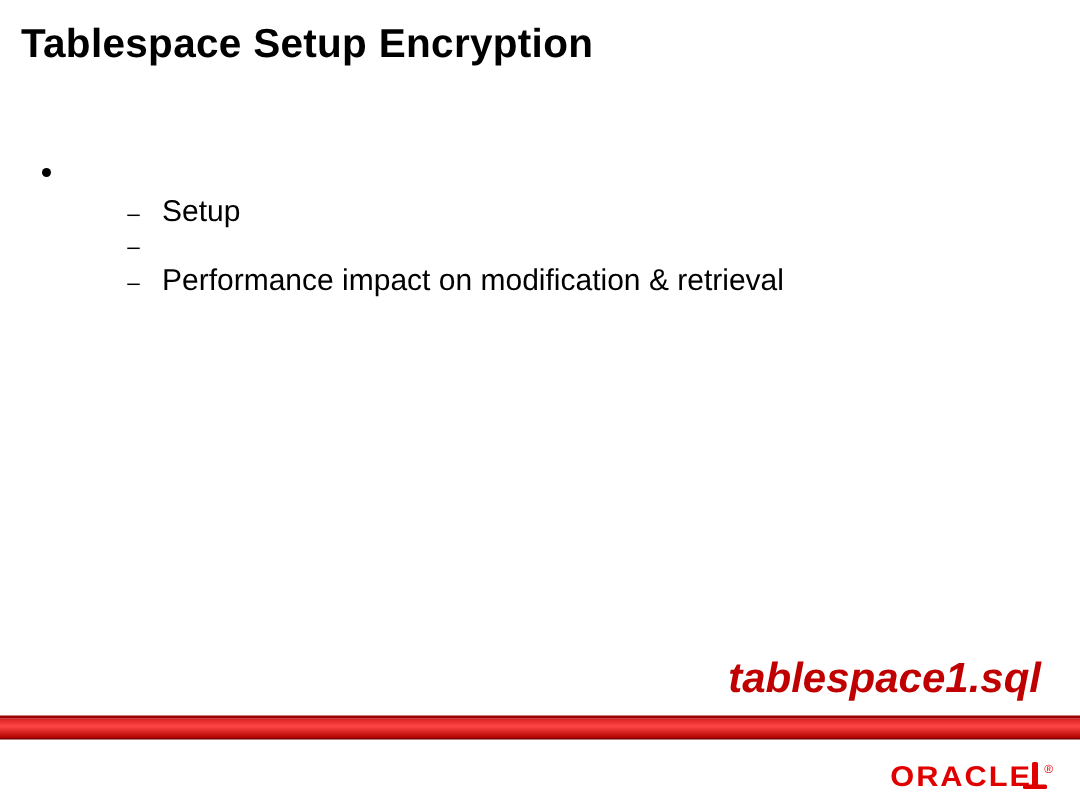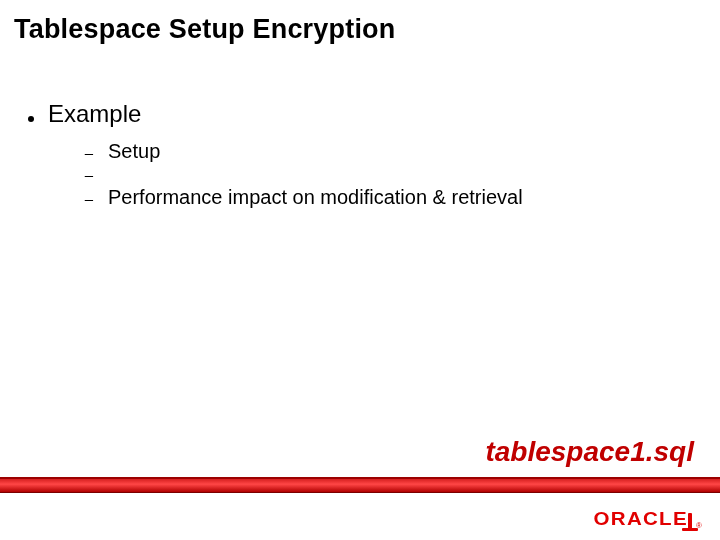--- a/index.html
+++ b/index.html
@@ -11,37 +11,36 @@
     .bullet-dot { width: 6px; height: 6px; background: #000; border-radius: 50%; margin-right: 14px; margin-top: 12px; flex-shrink: 0; }
     .bullet-text { font-size: 24px; }
     .subitems { margin-left: 56px; margin-top: 4px; }
     .sub-row { display: flex; align-items: baseline; margin-bottom: 3px; }
     .dash { font-size: 15px; margin-right: 14px; width: 10px; text-align: center; flex-shrink: 0; }
     .sub-text { font-size: 20px; }
     .footer-label { position: absolute; right: 26px; bottom: 72px; font-size: 28px; font-weight: bold; font-style: italic; color: #c00000; }
     .red-bar { position: absolute; left: 0; right: 0; bottom: 48px; height: 13px; background: linear-gradient(to bottom, #d62020 0%, #ff4646 40%, #b00000 100%); }
     .red-bar::before { content: ""; position: absolute; top: -2px; left: 0; right: 0; height: 2px; background: #9c0000; }
     .red-bar::after { content: ""; position: absolute; bottom: -1px; left: 0; right: 0; height: 1px; background: #7a0000; }
-    .logo { position: absolute; right: 18px; bottom: 10px; display: flex; align-items: flex-end; gap: 3px; }
+    .logo { position: absolute; right: 18px; bottom: 10px; display: flex; align-items: flex-start; gap: 3px; }
     .logo-word { font-family: Arial, sans-serif; font-size: 19px; font-weight: 900; letter-spacing: 1.2px; color: #e10000; transform: scaleX(1.08); }
     .logo-mark { width: 4px; height: 17px; background: #e10000; border-radius: 1px; position: relative; margin-left: 1px; }
     .logo-mark::after { content: ""; position: absolute; left: -6px; bottom: -1px; width: 16px; height: 3px; background: #e10000; border-radius: 1px; }
     .reg { font-size: 8px; color: #e10000; vertical-align: top; margin-left: 1px; }
   </style>
 </head>
 <body>
 
 <div class="slide">
 
   <div class="title">Tablespace Setup Encryption</div>
 
   <div class="content">
     <div class="bullet-row">
       <div class="bullet-dot"></div>
-      <div class="bullet-text">Example</div>
     </div>
     <div class="subitems">
       <div class="sub-row">
         <div class="dash">–</div>
         <div class="sub-text">Setup</div>
       </div>
       <div class="sub-row">
         <div class="dash">–</div>
       </div>
       <div class="sub-row">

